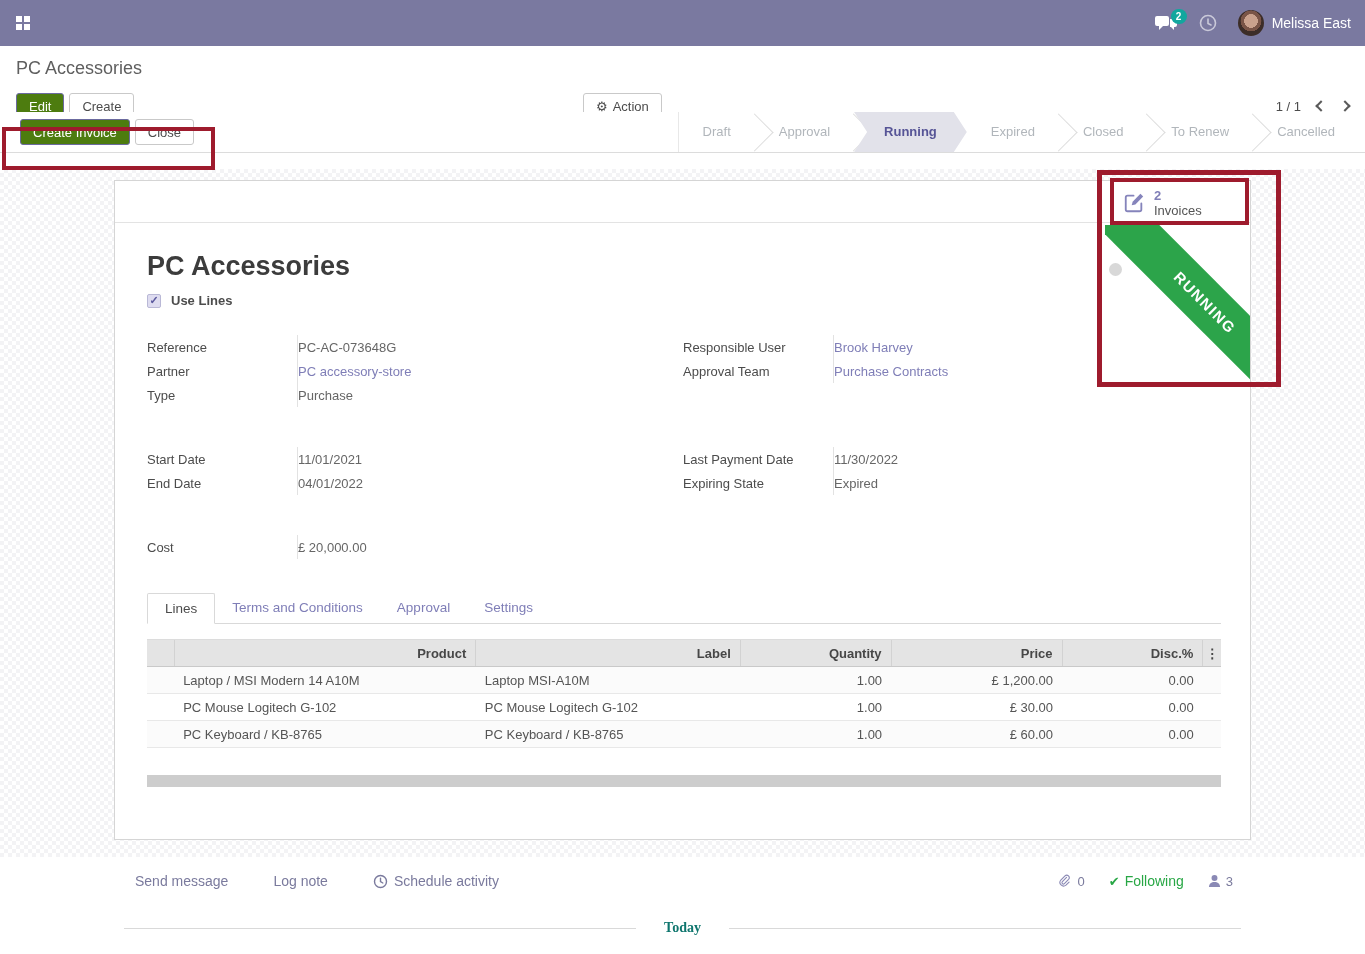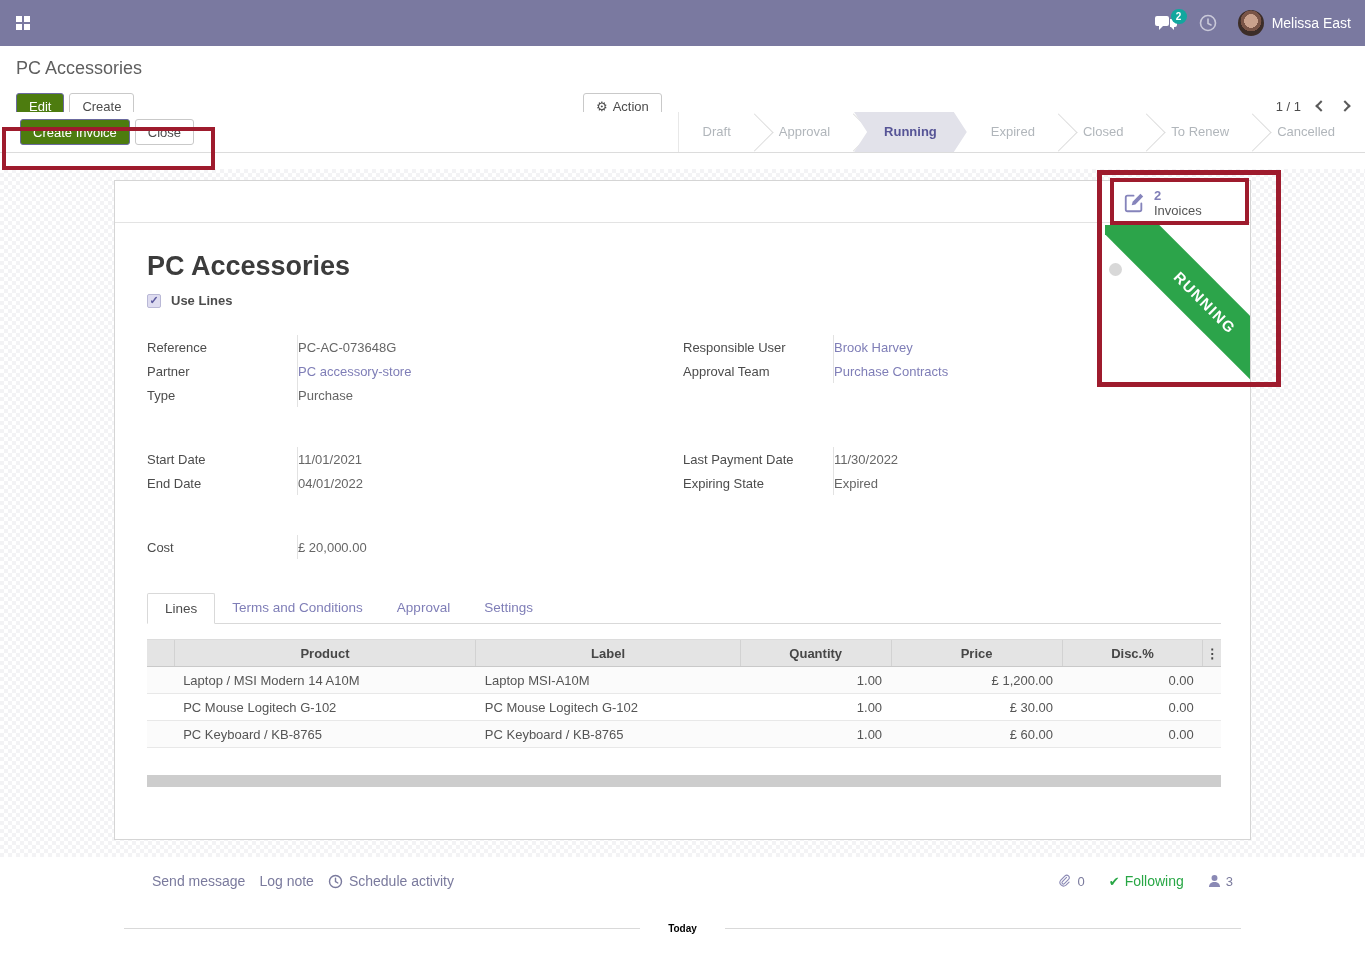--- a/index.html
+++ b/index.html
@@ -75,42 +75,42 @@
   .g2r { left:568px; top:266px; width:538px; }
   .g3  { left:32px;  top:354px; width:520px; }
 
   
   .tabs { position:absolute; left:32px; top:412px; width:1074px; height:31px; display:flex; border-bottom:1px solid #d9d9d9; }
   .tab { padding:0 17px; line-height:30px; font-size:13.5px; color:#7f7eb7; cursor:pointer; }
   .tab.active { background:#fff; color:#4c4c4c; border:1px solid #d9d9d9; border-bottom:1px solid #fff; border-radius:2px 2px 0 0; margin-bottom:-1px; }
 
   
   .lines-table { position:absolute; left:32px; top:458px; width:1074px; border-collapse:collapse; font-size:13px; }
-  .lines-table th { background:#e4e4e4; color:#474747; font-weight:bold; height:27px; text-align:center; padding:0 9px; border-bottom:1px solid #c9c9c9; border-top:1px solid #dcdcdc; }
+  .lines-table th { background:#e4e4e4; color:#474747; font-weight:bold; height:27px; text-align:right; padding:0 9px; border-bottom:1px solid #c9c9c9; border-top:1px solid #dcdcdc; }
   .lines-table th + th { border-left:1px solid #d2d2d2; }
   .lines-table td { height:27px; padding:0 9px; color:#555; border-bottom:1px solid #e8e8e8; }
   .lines-table tr:nth-child(odd) td { background:#fbfbfb; }
   .num { text-align:right; }
   .kebab { width:18px; text-align:center !important; padding:0 2px !important; cursor:pointer; }
   .handle-col { width:27px; }
 
   .table-scrollbar { position:absolute; left:32px; top:594px; width:1074px; height:12px; background:#cdcdcd; cursor:pointer; }
 
   
   .chatter { position:absolute; left:0; top:857px; width:1365px; height:97px; background:#fff; }
   .chatter-inner { position:relative; width:1137px; margin:0 auto; height:100%; }
-  .chatter-btns { position:absolute; left:38px; top:16px; display:flex; gap:14px; align-items:center; }
+  .chatter-btns { position:absolute; left:21px; top:16px; display:flex; gap:45px; align-items:center; }
   .chatter-btn { color:#7a7a9d; font-size:14px; cursor:pointer; display:flex; align-items:center; gap:6px; }
   .chatter-right { position:absolute; right:18px; top:16px; display:flex; gap:24px; align-items:center; }
   .cr-item { display:flex; align-items:center; gap:5px; font-size:13px; color:#7a7a9d; cursor:pointer; }
   .cr-item.following { color:#28a745; font-size:14px; }
   .check-glyph { color:#28a745; font-size:13px; }
   .today-divider { position:absolute; left:10px; right:10px; top:62px; height:18px; display:flex; align-items:center; gap:28px; }
   .today-divider .line { flex:1; height:1px; background:#d9d9d9; }
-  .today-text { font-weight:bold; color:#000000; font-size:10px; }
+  .today-text { font-weight:bold; color:#0f766e; font-size:14px;font-family:Liberation Serif, serif; }
 
   
   .anno { position:absolute; border:4px solid #9e1b2d; pointer-events:none; z-index:50; }
   .anno1 { left:2px;    top:127px; width:213px; height:43px; }
   .anno2 { left:1110px; top:178px; width:139px; height:47px; z-index:52; }
   .anno3 { left:1097px; top:170px; width:184px; height:217px; border-width:5px; z-index:51; }
 </style>
 </head>
 <body>
 

